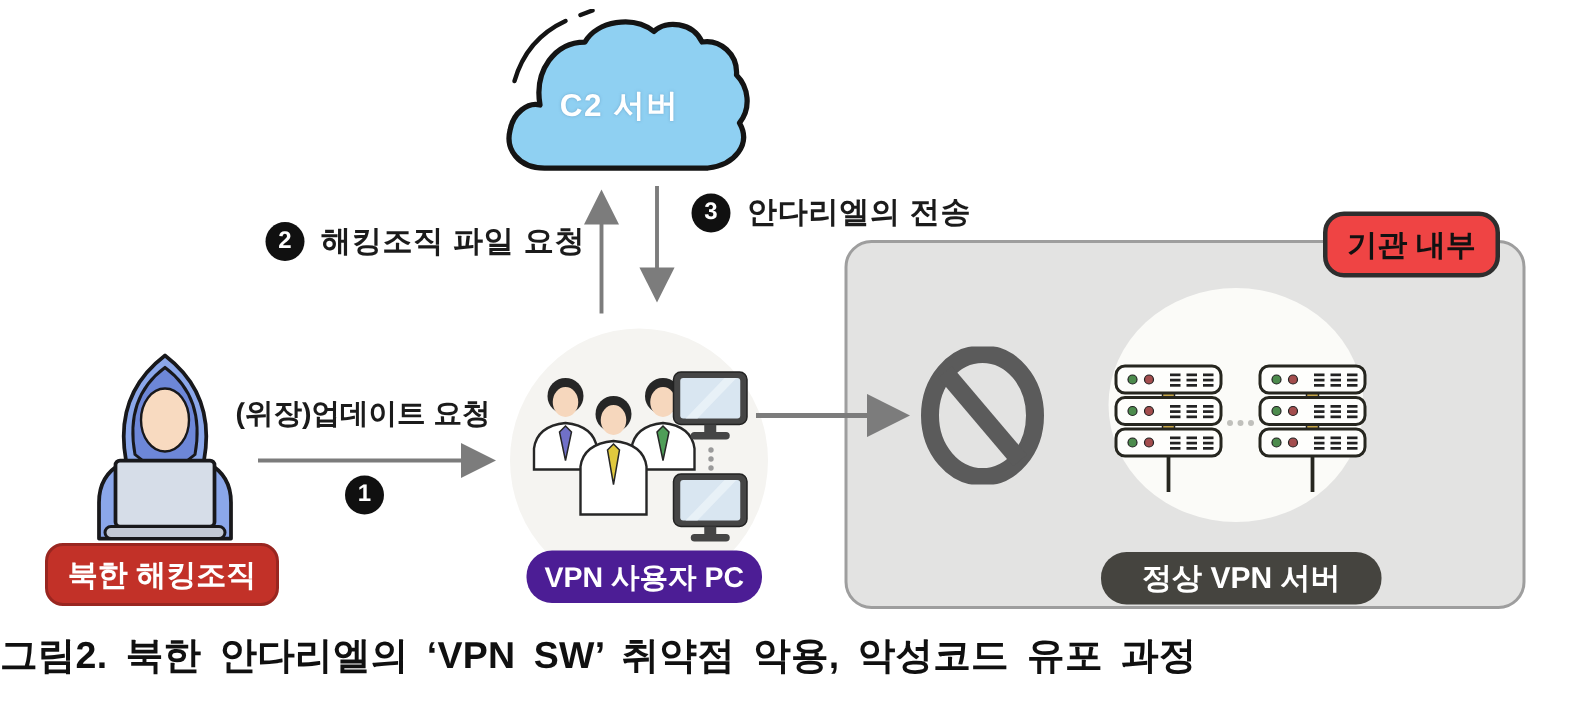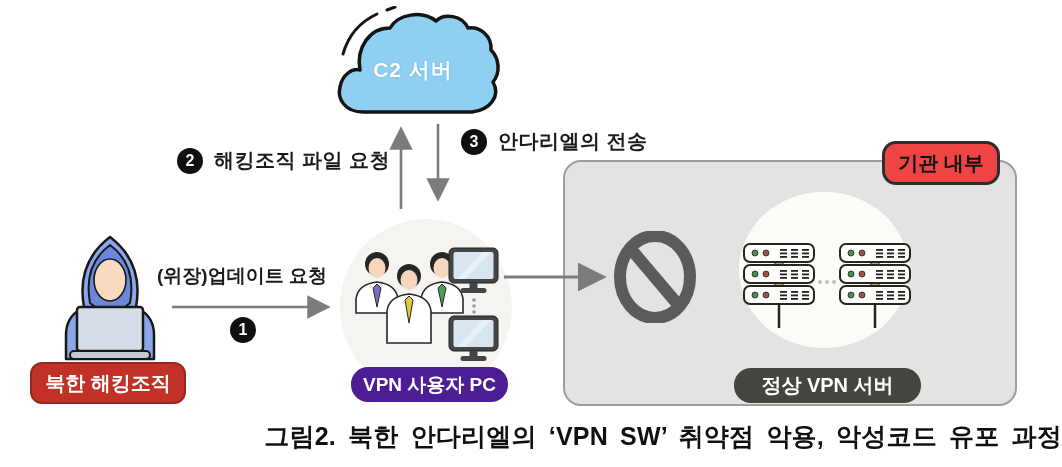--- a/index.html
+++ b/index.html
@@ -71,21 +71,21 @@
     box-sizing:border-box;z-index:1;
   }
   .server-circle{
     left:739px;top:192px;width:170px;height:156px;border-radius:50%;
     background:#FBFBF8;z-index:2;
   }
   .prohibit-wrap{left:613px;top:231px;width:84px;height:92px;z-index:3;}
   .servers-wrap{left:736px;top:240px;width:182px;height:95px;z-index:3;}
   
   .caption{
-    left:0;top:420px;width:1062px;text-align:right;
+    left:0;top:420px;width:1062px;text-align:left;
     font-size:25px;font-weight:700;color:#101010;
     word-spacing:5px;letter-spacing:.2px;z-index:8;
   }
 </style>
 </head>
 <body>
 
 <div class="stage">
 
   <svg class="arrows" viewBox="0 0 1062 467">

